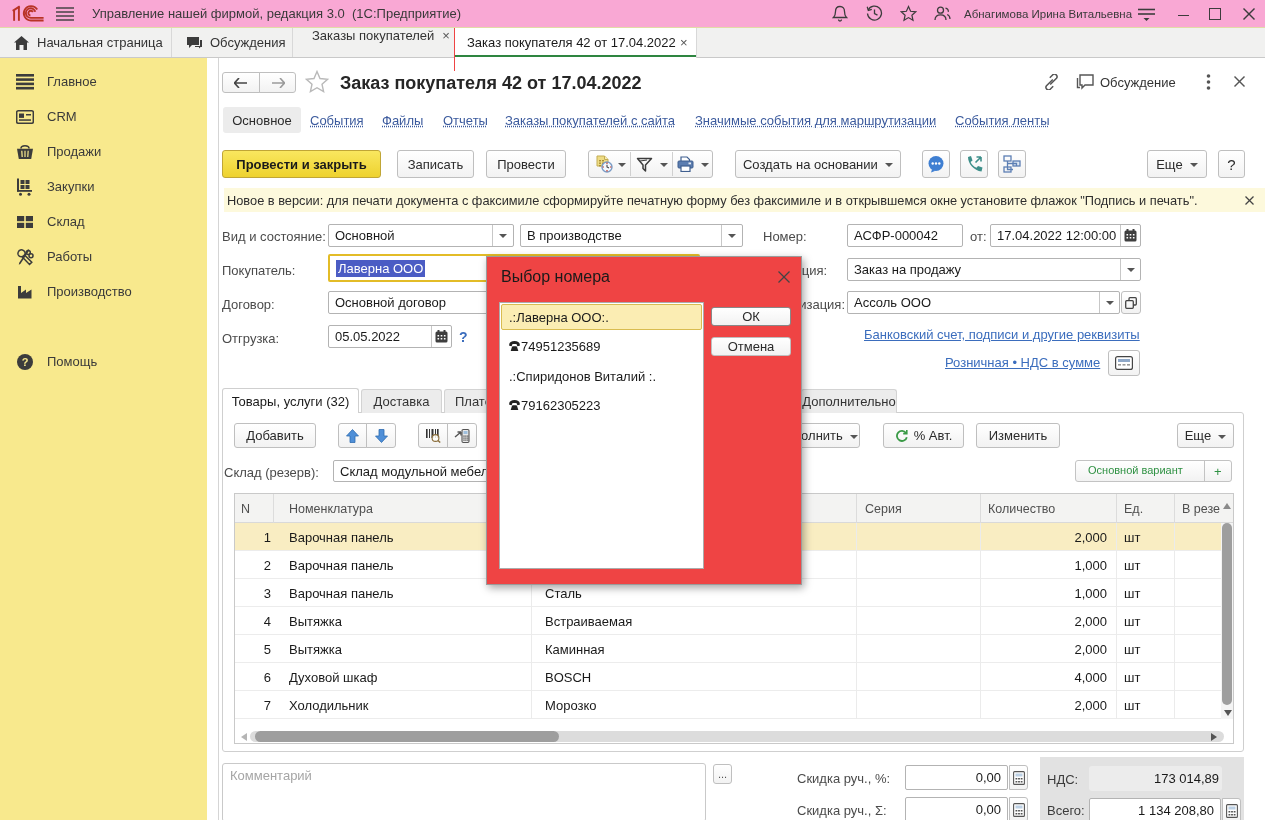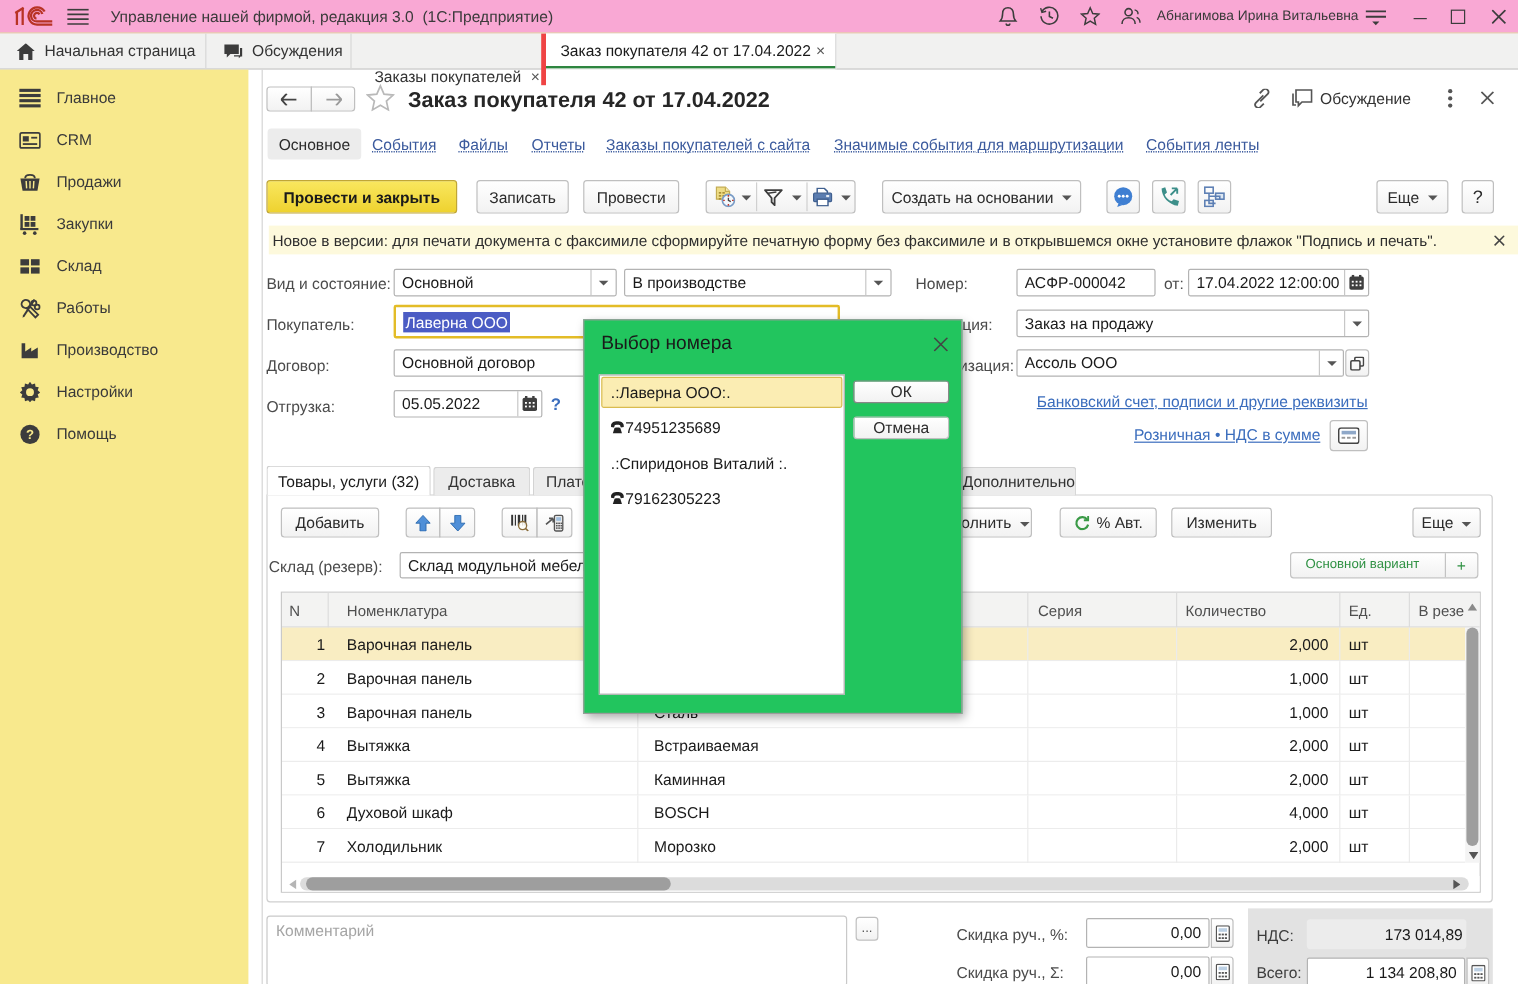--- a/index.html
+++ b/index.html
@@ -82,21 +82,21 @@
       </svg>
     <span style="margin-left:8px;font-size:13px;color:#333">Начальная страница</span>
   </div>
   <div class="abs" style="left:172px;top:0;width:121px;height:29px;border-right:1px solid #d8d8d8;display:flex;align-items:center">
     <svg style="margin-left:14px" width="16" height="14" viewBox="0 0 16 14">
         <path d="M1 1 H13 V9 H6 L3 12 V9 H1 Z" fill="#3c3c3c"></path>
         <path d="M14 4 H16 V11 H14.5 L13 12.5 V11 H9 V10 H14 Z" fill="#3c3c3c"></path>
       </svg>
     <span style="margin-left:8px;font-size:13px;color:#333">Обсуждения</span>
   </div>
-  <div class="abs" style="left:293px;top:0;width:162px;height:43px;border-right:4px solid #ef4444;display:flex;align-items:flex-end">
+  <div class="abs" style="left:293px;top:0;width:162px;height:43px;border-right:1px solid #ef4444;display:flex;align-items:flex-start">
     <span style="margin-left:19px;font-size:13px;color:#333">Заказы покупателей</span>
     <span style="margin-left:8px;font-size:13px;color:#555">×</span>
   </div>
   <div class="abs" style="left:455px;top:0;width:242px;height:30px;background:#fff;border-right:1px solid #d8d8d8">
     <span class="abs" style="left:12px;top:7px;font-size:13px;color:#1a1a1a">Заказ покупателя 42 от 17.04.2022</span>
     <span class="abs" style="left:225px;top:7px;font-size:13px;color:#555">×</span>
     <div class="abs" style="left:0;bottom:1px;width:100%;height:2px;background:#2e8540"></div>
   </div>
 </div>
 
@@ -146,23 +146,20 @@
       </svg>Склад</div>
   <div class="mi" style="top:181px"><svg width="18" height="18" viewBox="0 0 18 18">
         <path d="M2.2 6.8 A3.6 3.6 0 1 1 6.3 9.0 L13.5 16.5 L15.8 14.2 L8.5 7.0 A3.6 3.6 0 0 1 2.2 6.8" fill="none" stroke="#3c3c3c" stroke-width="1.5"></path>
         <path d="M13.5 2 L4.5 15.8 L2.8 16.8 L3.2 14.8 L12 1.2 Z" fill="#3c3c3c"></path>
         <circle cx="12.3" cy="4.6" r="2" fill="none" stroke="#3c3c3c" stroke-width="1.5"></circle>
         <circle cx="15" cy="7.8" r="2" fill="none" stroke="#3c3c3c" stroke-width="1.5"></circle>
       </svg>Работы</div>
   <div class="mi" style="top:216px"><svg width="18" height="18" viewBox="0 0 18 18">
         <path d="M2 15.5 V3 H5 V10 L10 6.5 V10 L15.5 6.5 V15.5 Z" fill="#3c3c3c"></path>
       </svg>Производство</div>
-  <div class="mi" style="top:251px"><svg width="18" height="18" viewBox="0 0 18 18">
-        <path d="M9 1 L10.6 3.2 L13.2 2.4 L13.6 5.1 L16.3 5.5 L15.4 8.1 L17.5 9.8 L15.4 11.5 L16.3 14.1 L13.6 14.5 L13.2 17.2 L10.6 16.4 L9 18 L7.4 16.4 L4.8 17.2 L4.4 14.5 L1.7 14.1 L2.6 11.5 L0.5 9.8 L2.6 8.1 L1.7 5.5 L4.4 5.1 L4.8 2.4 L7.4 3.2 Z M9 6.3 A3.3 3.3 0 1 0 9 12.9 A3.3 3.3 0 1 0 9 6.3" fill="#3c3c3c" fill-rule="evenodd" transform="translate(0,-0.8)"></path>
-      </svg>Настройки</div>
   <div class="mi" style="top:286px"><svg width="18" height="18" viewBox="0 0 18 18">
         <circle cx="9" cy="9" r="8" fill="#3c3c3c"></circle>
         <text x="9" y="13" text-anchor="middle" font-size="11" font-weight="bold" fill="#f8e98d" font-family="Liberation Sans">?</text>
       </svg>Помощь</div>
 </div>
 <div class="abs" style="left:218px;top:58px;width:1px;height:762px;background:#d5d5d5"></div>
 
 <div class="abs" style="left:222px;top:72px;width:74px;height:21px">
   <div class="btn" style="left:0;top:0;width:38px;height:21px;border-radius:3px 0 0 3px">
     <svg width="14" height="10" viewBox="0 0 14 10">
@@ -620,21 +617,21 @@
           <rect x="5.1" y="7" width="1.8" height="1.5"></rect>
           <rect x="7.7" y="7" width="1.8" height="1.5"></rect>
           <rect x="2.5" y="10" width="1.8" height="1.5"></rect>
           <rect x="5.1" y="10" width="1.8" height="1.5"></rect>
           <rect x="7.7" y="10" width="1.8" height="1.5"></rect>
         </g>
       </svg>
     </div>
 </div>
 
-<div class="abs" style="left:486px;top:266px;width:316px;height:329px;background:#22c55e;border:1px solid #9b9b9b;box-shadow:2px 3px 8px rgba(0,0,0,0.35)">
+<div class="abs" style="left:486px;top:256px;width:316px;height:329px;background:#ef4444;border:1px solid #9b9b9b;box-shadow:2px 3px 8px rgba(0,0,0,0.35)">
   <div class="abs" style="left:14px;top:11px;font-size:16px;color:#1a1a1a">Выбор номера</div>
   <svg class="abs" style="left:291px;top:14px" width="12" height="12" viewBox="0 0 12 12">
       <g stroke="#444" stroke-width="1.3">
         <line x1="0.5" y1="0.5" x2="11.5" y2="11.5"></line>
         <line x1="11.5" y1="0.5" x2="0.5" y2="11.5"></line>
       </g>
     </svg>
   <div class="abs" style="left:12px;top:45px;width:205px;height:267px;border:1px solid #ababab;background:#fff;font-size:13px;color:#1a1a1a">
     <div class="abs" style="left:1px;top:1px;width:201px;height:26px;background:#fbedb3;border:1px solid #d9bc50;border-radius:2px;display:flex;align-items:center">
         <span style="margin-left:7px">.:Лаверна ООО:.</span>

